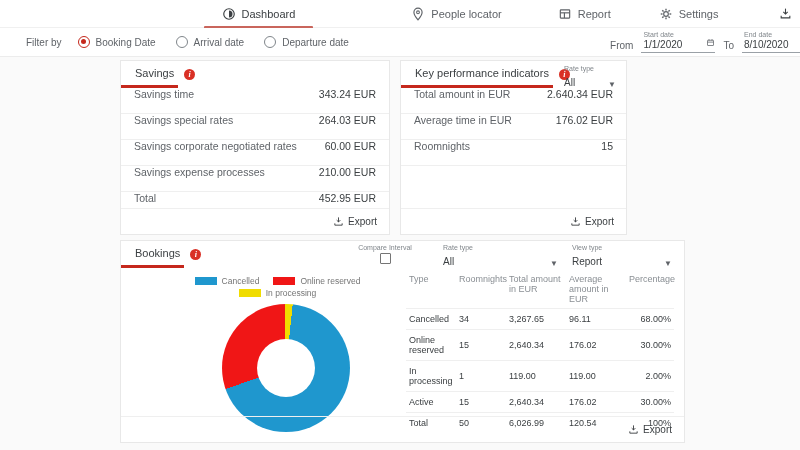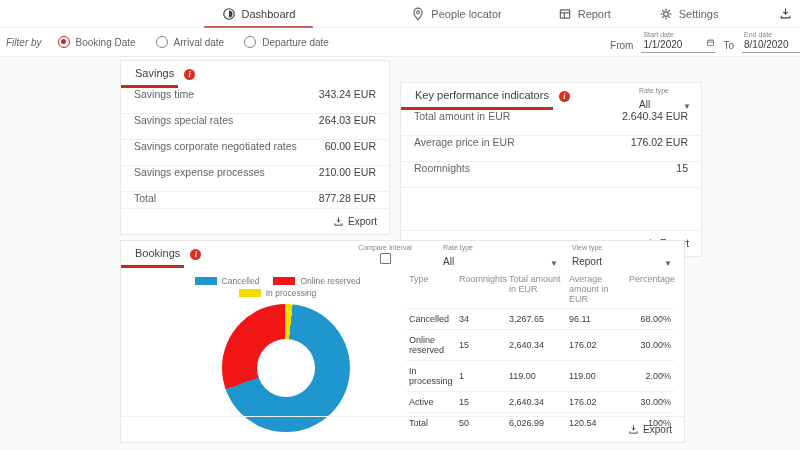--- a/index.html
+++ b/index.html
@@ -19,40 +19,40 @@
   .nav-item:nth-child(4){ margin-left:44px; }
   .nav-item.active { color:#3c4043; }
   .nav-item.active::after { content:""; position:absolute; left:-16px; right:-16px; bottom:-1px;
     height:3px; background:#c9655c; border-radius:1px; }
   .nav-item svg { display:block; }
   .top-download { position:absolute; right:8px; top:6px; cursor:pointer; }
 
   
   .filterbar { position:absolute; left:0; top:28px; width:800px; height:29px; background:#fff;
     border-bottom:1px solid #ececec; display:flex; align-items:center; font-size:10px; color:#5f6368; }
-  .filter-label { margin-left:6px; margin-right:16px;font-style:italic; }
+  .filter-label { margin-left:26px; margin-right:16px; }
   .radio-opt { display:flex; align-items:center; gap:6px; margin-right:20px; cursor:pointer; }
   .radio { width:12px; height:12px; border-radius:50%; border:1.5px solid #80868b; position:relative; flex:0 0 auto; }
   .radio.checked { border-color:#c5281c; }
   .radio.checked::after { content:""; position:absolute; left:2px; top:2px; width:5px; height:5px;
     border-radius:50%; background:#c5281c; }
   .dates { position:absolute; right:0; top:0; height:29px; display:flex; align-items:flex-end; padding-bottom:4px; }
   .date-word { font-size:10px; color:#5f6368; margin:0 8px 2px 8px; }
   .date-field { position:relative; border-bottom:1px solid #9aa0a6; padding:0 2px 2px 2px; }
   .date-field .flabel { display:block; font-size:7px; color:#80868b; margin-bottom:1px; }
   .date-field input { border:none; outline:none; font-size:10px; width:58px; color:#3c4043;
     font-family:"Liberation Sans", sans-serif; background:transparent; }
   .date-field.start { width:74px; }
   .date-field.end   { width:58px; border-bottom-color:#9aa0a6; }
   .cal-icon { position:absolute; right:0; bottom:3px; }
 
   
   .panel { position:absolute; background:#fff; border:1px solid #e8e8e8; }
   .panel-savings { left:120px; top:60px; width:270px; height:175px; }
-  .panel-kpi     { left:400px; top:60px; width:302px; height:175px;margin-top:22px; }
+  .panel-kpi     { left:400px; top:60px; width:227px; height:175px; }
   .panel-bookings{ left:120px; top:240px; width:565px; height:203px; }
 
   .panel-head { position:relative; height:27px; display:flex; align-items:center; }
   .title-wrap { display:inline-flex; align-items:center; height:100%; padding:0 4px 0 14px;
     border-bottom:3px solid #c5281c; }
   .panel-title { font-size:11px; color:#3c4043; }
   .info-badge { width:11px; height:11px; border-radius:50%; background:#d93025; color:#fff;
     font-size:8px; font-family:"Liberation Serif", serif; font-style:italic; font-weight:bold;
     display:inline-flex; align-items:center; justify-content:center; margin-left:6px; flex:0 0 auto; }
 
@@ -215,21 +215,21 @@
     <div class="kv-row">
       <span>Savings corporate negotiated rates</span>
       <span class="val">60.00 EUR</span>
     </div>
     <div class="kv-row">
       <span>Savings expense processes</span>
       <span class="val">210.00 EUR</span>
     </div>
     <div class="kv-row" style="border-bottom:none">
       <span>Total</span>
-      <span class="val">877.28 EUR</span>
+      <span class="val">452.95 EUR</span>
     </div>
     <div class="export-row">
       <span class="export-btn">
         <svg width="11" height="11" viewBox="0 0 24 24" fill="none" stroke="#3c4043" stroke-width="2">
             <path d="M12 3v10"></path>
             <path d="M8 9l4 4 4-4"></path>
             <path d="M4 16v4h16v-4"></path>
           </svg>
         <span>Export</span>
       </span>
@@ -246,21 +246,21 @@
         <span class="flabel">Rate type</span>
         <span class="dval">All</span>
         <span class="arrow">▼</span>
       </div>
     </div>
     <div class="kv-row">
       <span>Total amount in EUR</span>
       <span class="val">2.640.34 EUR</span>
     </div>
     <div class="kv-row">
-      <span>Average price in EUR</span>
+      <span>Average time in EUR</span>
       <span class="val">176.02 EUR</span>
     </div>
     <div class="kv-row">
       <span>Roomnights</span>
       <span class="val">15</span>
     </div>
     <div class="export-row">
       <span class="export-btn">
         <svg width="11" height="11" viewBox="0 0 24 24" fill="none" stroke="#3c4043" stroke-width="2">
             <path d="M12 3v10"></path>

